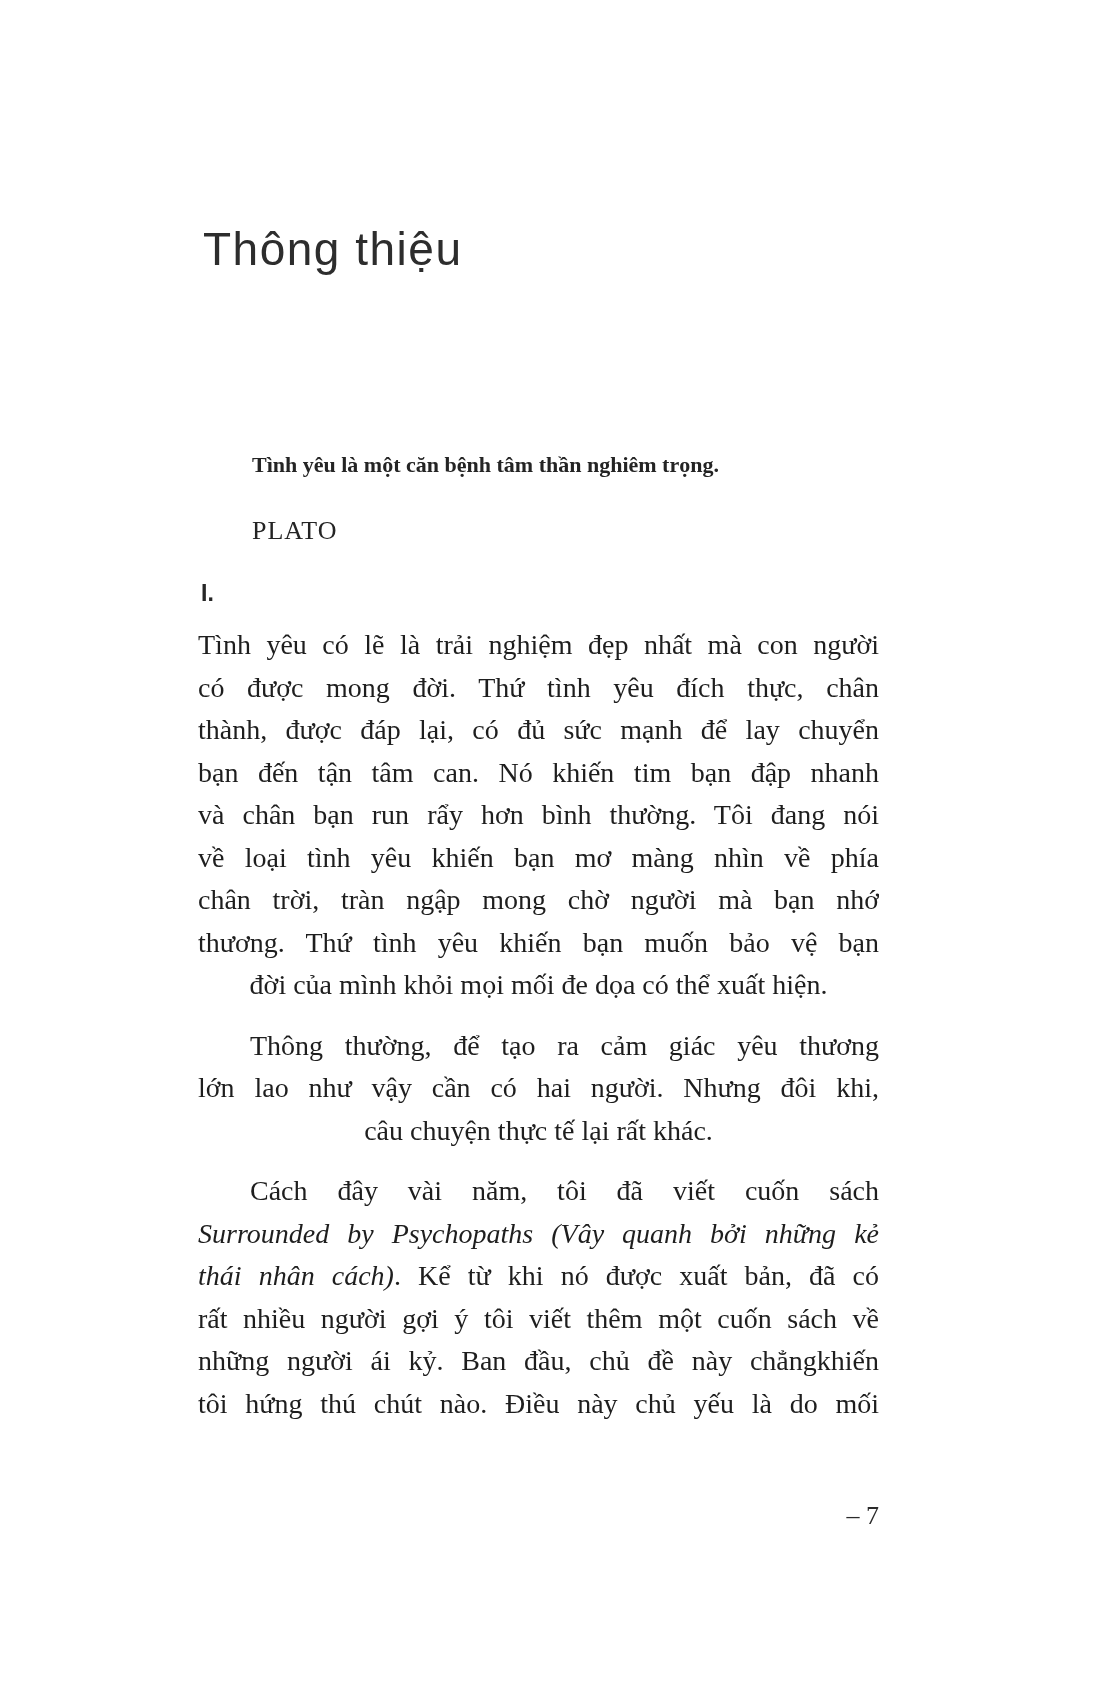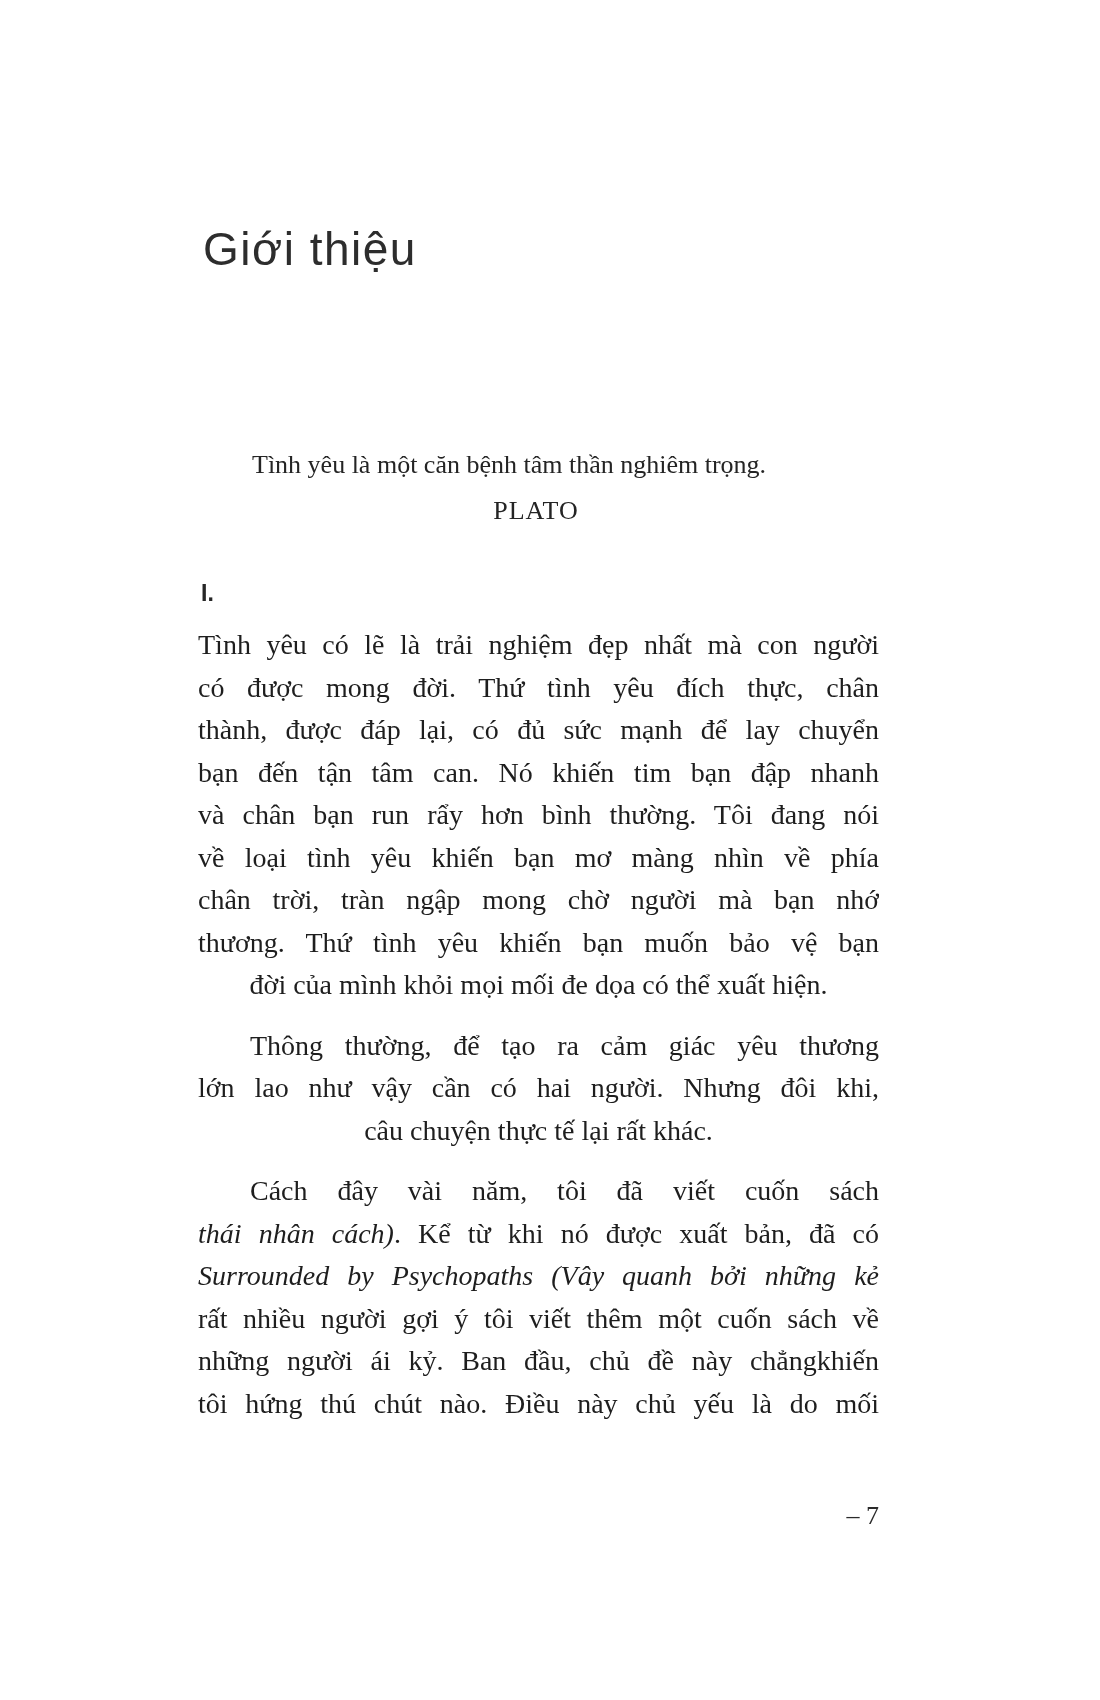--- a/index.html
+++ b/index.html
@@ -24,31 +24,32 @@
     font-weight: 300;
     font-size: 46px;
     letter-spacing: 1.5px;
     color: #2d2d2d;
   }
   .epigraph {
     position: absolute;
     left: 252px;
     top: 448px;
     width: 568px;
-    font-size: 26px;
+    font-size: 22px;
     line-height: 34px;
     white-space: nowrap;
     color: #242424;
+    font-weight: bold;
   }
   .attribution {
     position: absolute;
     left: 252px;
-    top: 496px;
+    top: 516px;
     width: 568px;
-    text-align: center;
+    text-align: left;
     font-size: 26px;
     letter-spacing: 1px;
     color: #242424;
   }
   .section-marker {
     position: absolute;
     left: 201px;
     top: 580px;
     font-family: "Liberation Sans", "DejaVu Sans", sans-serif;
     font-weight: 700;
@@ -83,21 +84,21 @@
     width: 681px;
     text-align: right;
     font-size: 26px;
     color: #2a2a2a;
   }
 </style>
 </head>
 <body>
 
 <div class="page">
-  <h1 class="title">Giới thiệu</h1>
+  <h1 class="title">Thông thiệu</h1>
   <div class="epigraph">Tình yêu là một căn bệnh tâm thần nghiêm trọng.</div>
   <div class="attribution">PLATO</div>
   <div class="section-marker">I.</div>
   <div class="paragraphs">
       <div class="para">
         <div class="line j"><span>Tình yêu có lẽ là trải nghiệm đẹp nhất mà con người</span></div>
         <div class="line j"><span>có được mong đời. Thứ tình yêu đích thực, chân</span></div>
         <div class="line j"><span>thành, được đáp lại, có đủ sức mạnh để lay chuyển</span></div>
         <div class="line j"><span>bạn đến tận tâm can. Nó khiến tim bạn đập nhanh</span></div>
         <div class="line j"><span>và chân bạn run rẩy hơn bình thường. Tôi đang nói</span></div>
@@ -106,21 +107,21 @@
         <div class="line j"><span>thương. Thứ tình yêu khiến bạn muốn bảo vệ bạn</span></div>
         <div class="line"><span>đời của mình khỏi mọi mối đe dọa có thể xuất hiện.</span></div>
       </div>
       <div class="para">
         <div class="line j ind"><span>Thông thường, để tạo ra cảm giác yêu thương</span></div>
         <div class="line j"><span>lớn lao như vậy cần có hai người. Nhưng đôi khi,</span></div>
         <div class="line"><span>câu chuyện thực tế lại rất khác.</span></div>
       </div>
       <div class="para">
         <div class="line j ind"><span>Cách đây vài năm, tôi đã viết cuốn sách</span></div>
+        <div class="line j"><span class="it">Surrounded by Psychopaths (Vây quanh bởi những kẻ</span></div>
         <div class="line j"><span class="it">thái nhân cách)</span><span>. Kể từ khi nó được xuất bản, đã có</span></div>
-        <div class="line j"><span class="it">Surrounded by Psychopaths (Vây quanh bởi những kẻ</span></div>
         <div class="line j"><span>rất nhiều người gợi ý tôi viết thêm một cuốn sách về</span></div>
         <div class="line j"><span>những người ái kỷ. Ban đầu, chủ đề này chẳngkhiến</span></div>
         <div class="line j"><span>tôi hứng thú chút nào. Điều này chủ yếu là do mối</span></div>
       </div>
     </div>
   <div class="page-number">– 7</div>
 </div>
 
 </body></html>

